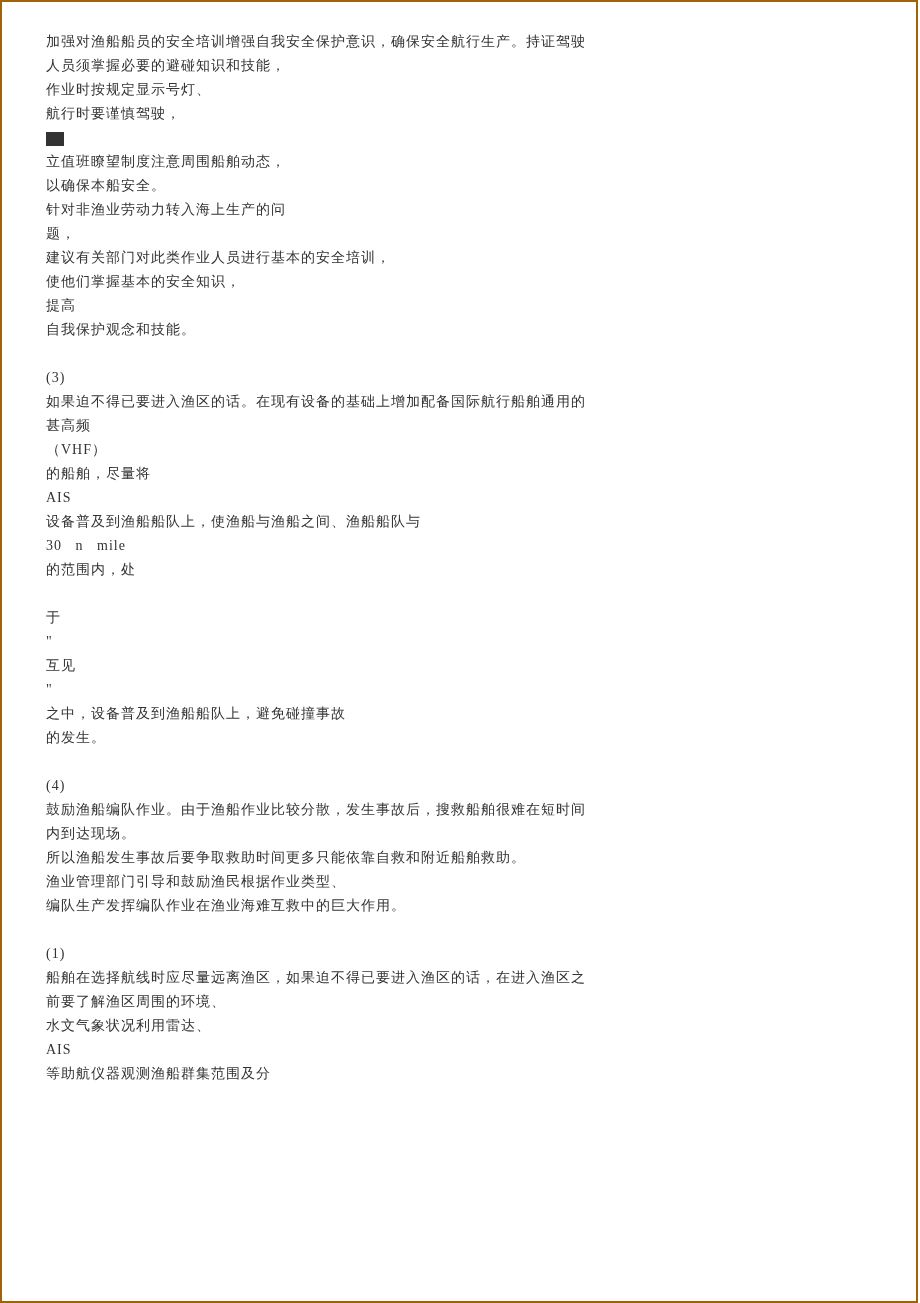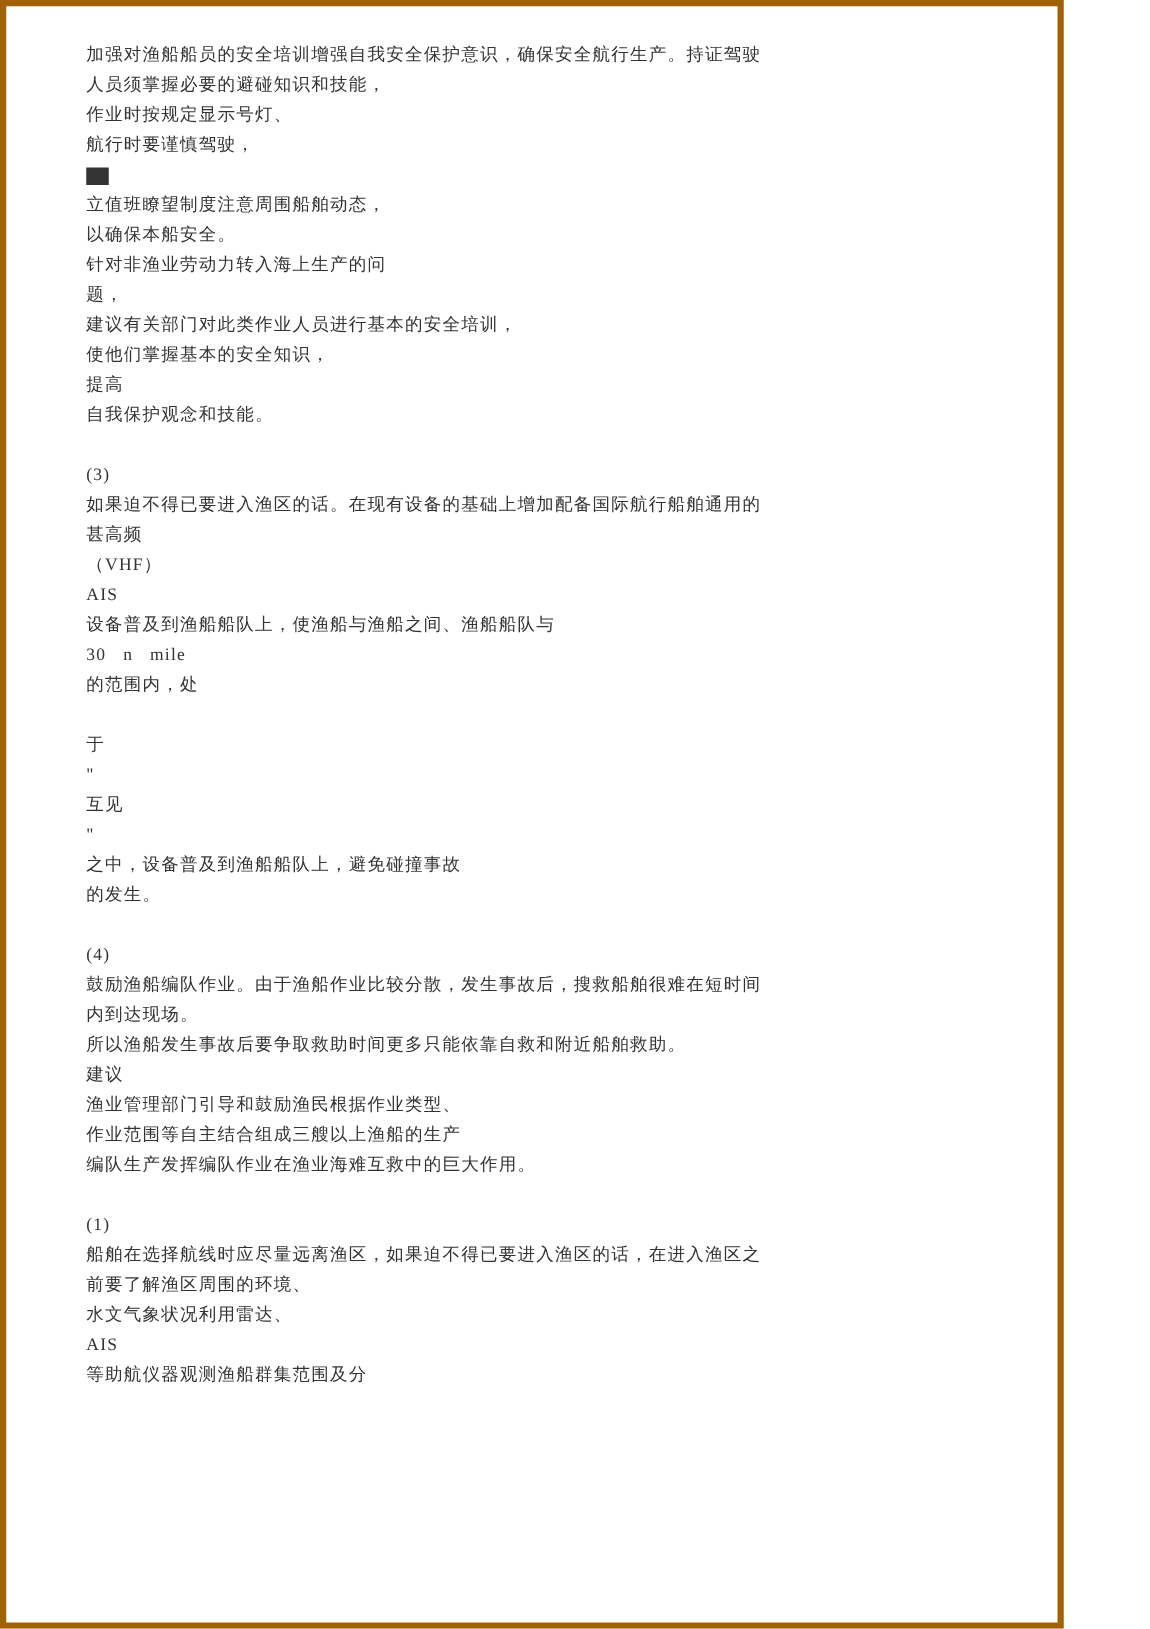--- a/index.html
+++ b/index.html
@@ -3,25 +3,25 @@
 <meta charset="utf-8">
 <style>
   body {
     margin: 0;
     padding: 0;
     background: #ffffff;
     font-family: "SimSun", "宋体", serif;
     width: 920px;
   }
   .page {
-    border: 5px solid #a16207;
+    border: 2px solid #a16207;
     box-sizing: border-box;
-    width: 851px;
+    width: 918px;
     min-height: 1303px;
-    padding: 28px 0 28px 64px;
+    padding: 28px 0 28px 44px;
   }
   .line {
     font-size: 14px;
     color: #333333;
     line-height: 24px;
     white-space: pre;
     letter-spacing: 1px;
   }
   .spacer {
     height: 24px;
@@ -50,39 +50,38 @@
       <div class="line">题，</div>
       <div class="line">建议有关部门对此类作业人员进行基本的安全培训，</div>
       <div class="line">使他们掌握基本的安全知识，</div>
       <div class="line">提高</div>
       <div class="line">自我保护观念和技能。</div>
       <div class="spacer"></div>
       <div class="line">(3)</div>
       <div class="line">如果迫不得已要进入渔区的话。在现有设备的基础上增加配备国际航行船舶通用的</div>
       <div class="line">甚高频</div>
       <div class="line">（VHF）</div>
+      <div class="line">的船舶，尽量将</div>
       <div class="line">AIS</div>
       <div class="line">设备普及到渔船船队上，使渔船与渔船之间、渔船船队与</div>
       <div class="line">30   n   mile</div>
       <div class="line">的范围内，处</div>
       <div class="spacer"></div>
       <div class="line">于</div>
       <div class="line">"</div>
       <div class="line">互见</div>
       <div class="line">"</div>
       <div class="line">之中，设备普及到渔船船队上，避免碰撞事故</div>
       <div class="line">的发生。</div>
       <div class="spacer"></div>
       <div class="line">(4)</div>
       <div class="line">鼓励渔船编队作业。由于渔船作业比较分散，发生事故后，搜救船舶很难在短时间</div>
       <div class="line">内到达现场。</div>
       <div class="line">所以渔船发生事故后要争取救助时间更多只能依靠自救和附近船舶救助。</div>
-      <div class="line">建议</div>
       <div class="line">渔业管理部门引导和鼓励渔民根据作业类型、</div>
-      <div class="line">作业范围等自主结合组成三艘以上渔船的生产</div>
       <div class="line">编队生产发挥编队作业在渔业海难互救中的巨大作用。</div>
       <div class="spacer"></div>
       <div class="line">(1)</div>
       <div class="line">船舶在选择航线时应尽量远离渔区，如果迫不得已要进入渔区的话，在进入渔区之</div>
       <div class="line">前要了解渔区周围的环境、</div>
       <div class="line">水文气象状况利用雷达、</div>
       <div class="line">AIS</div>
       <div class="line">等助航仪器观测渔船群集范围及分</div>
     </div>
 </div>

